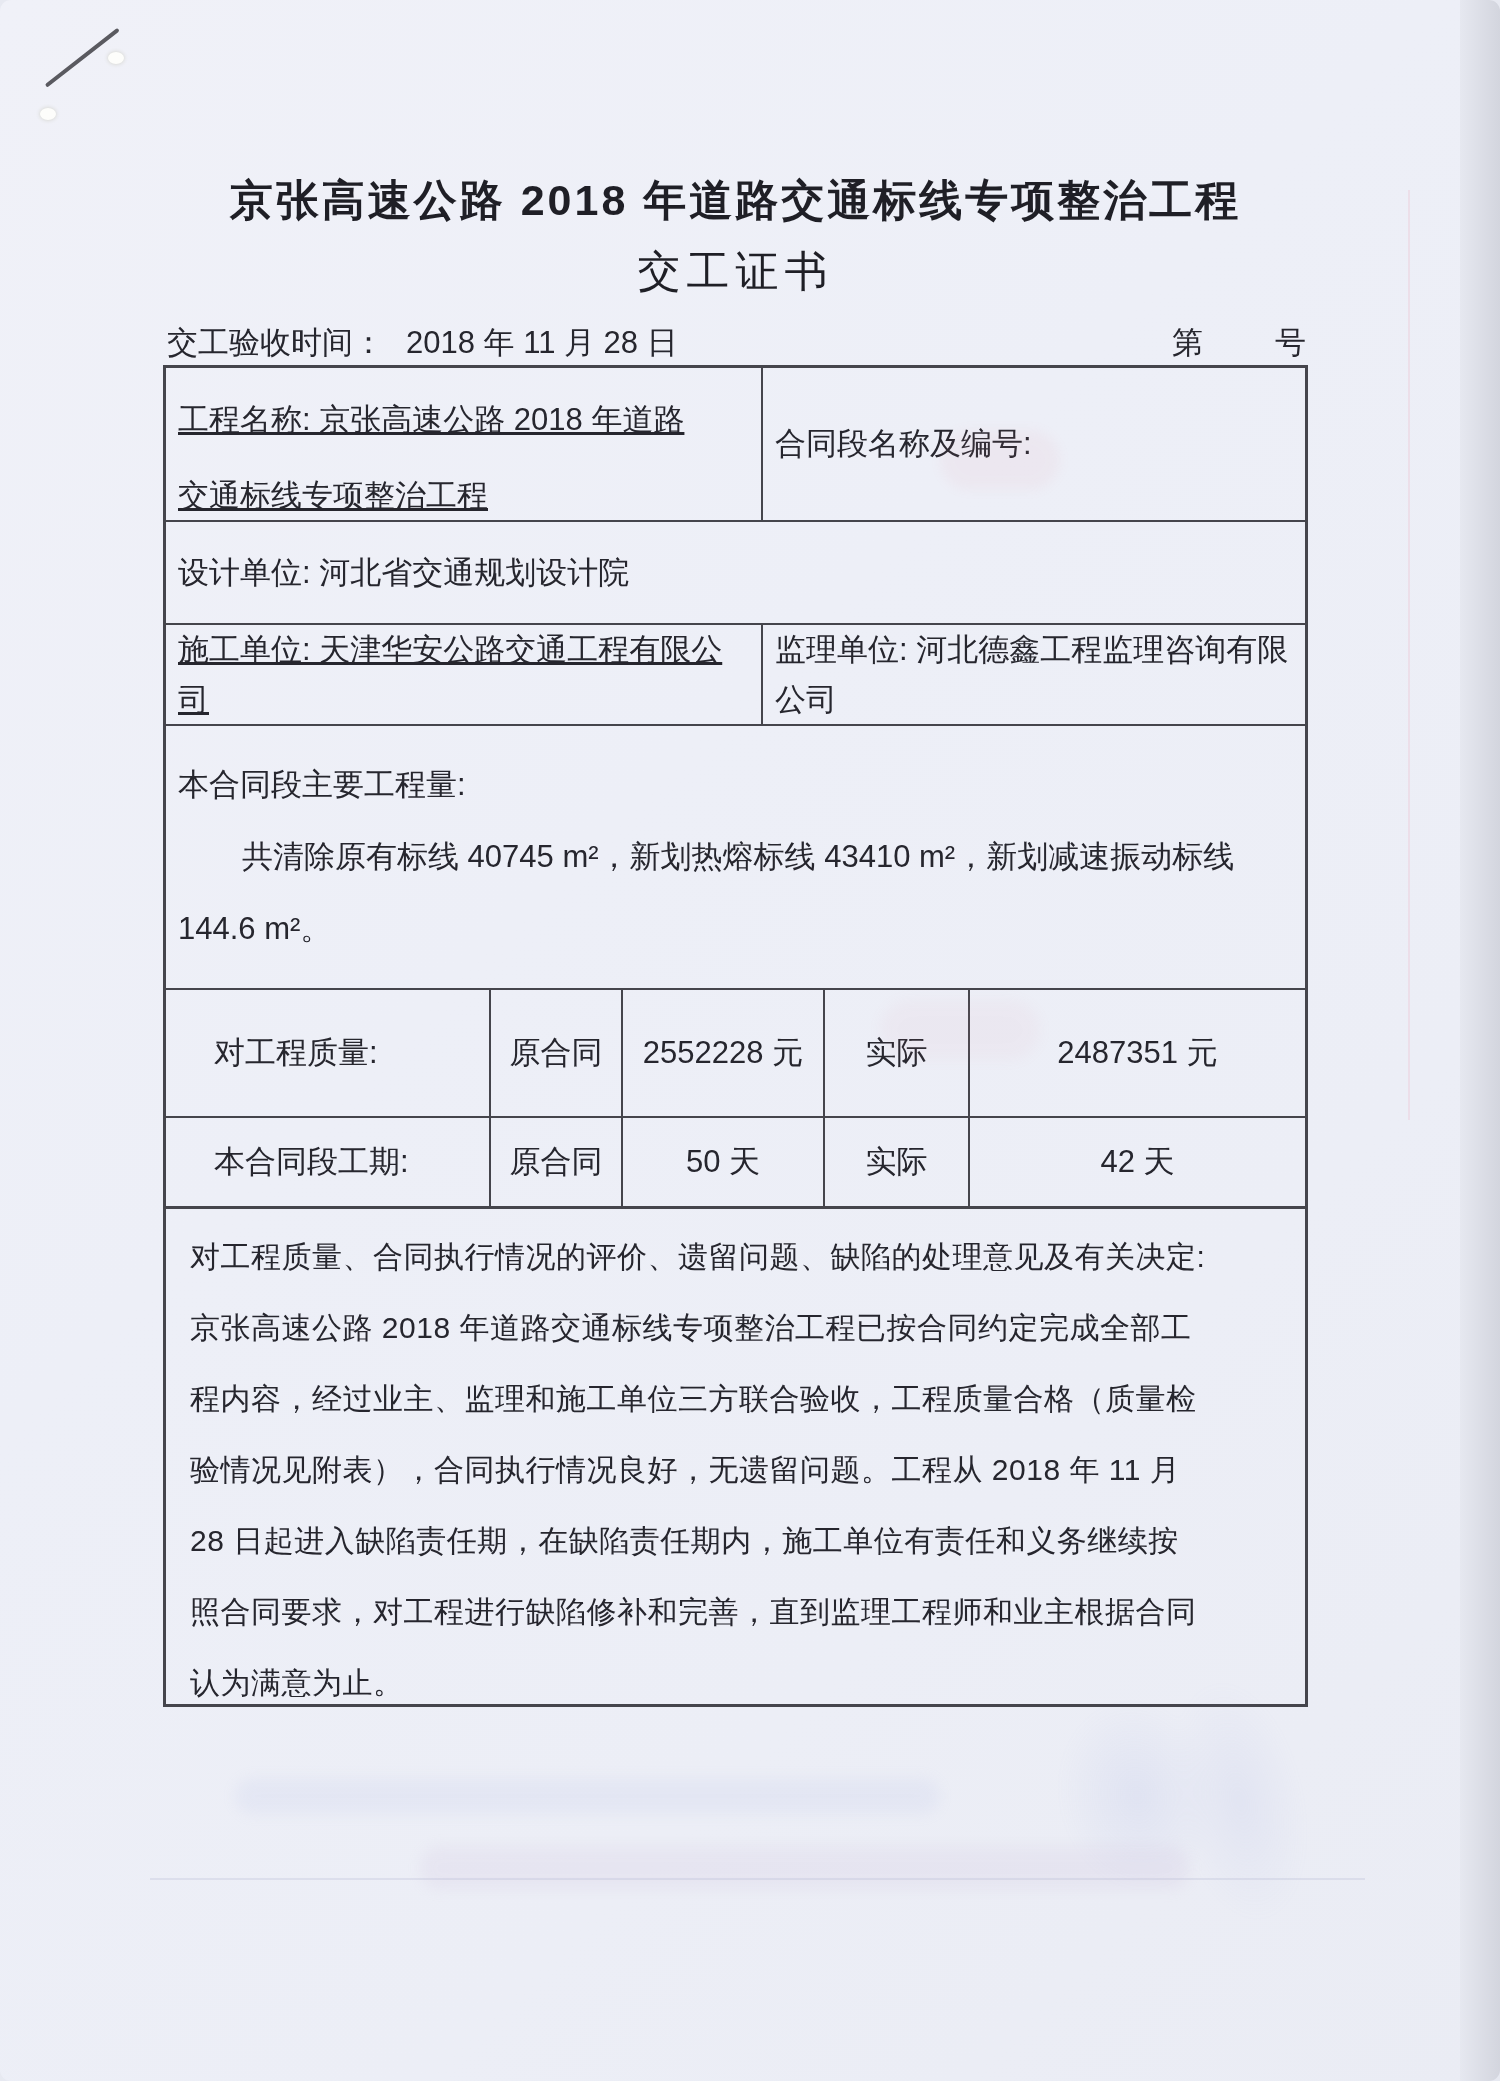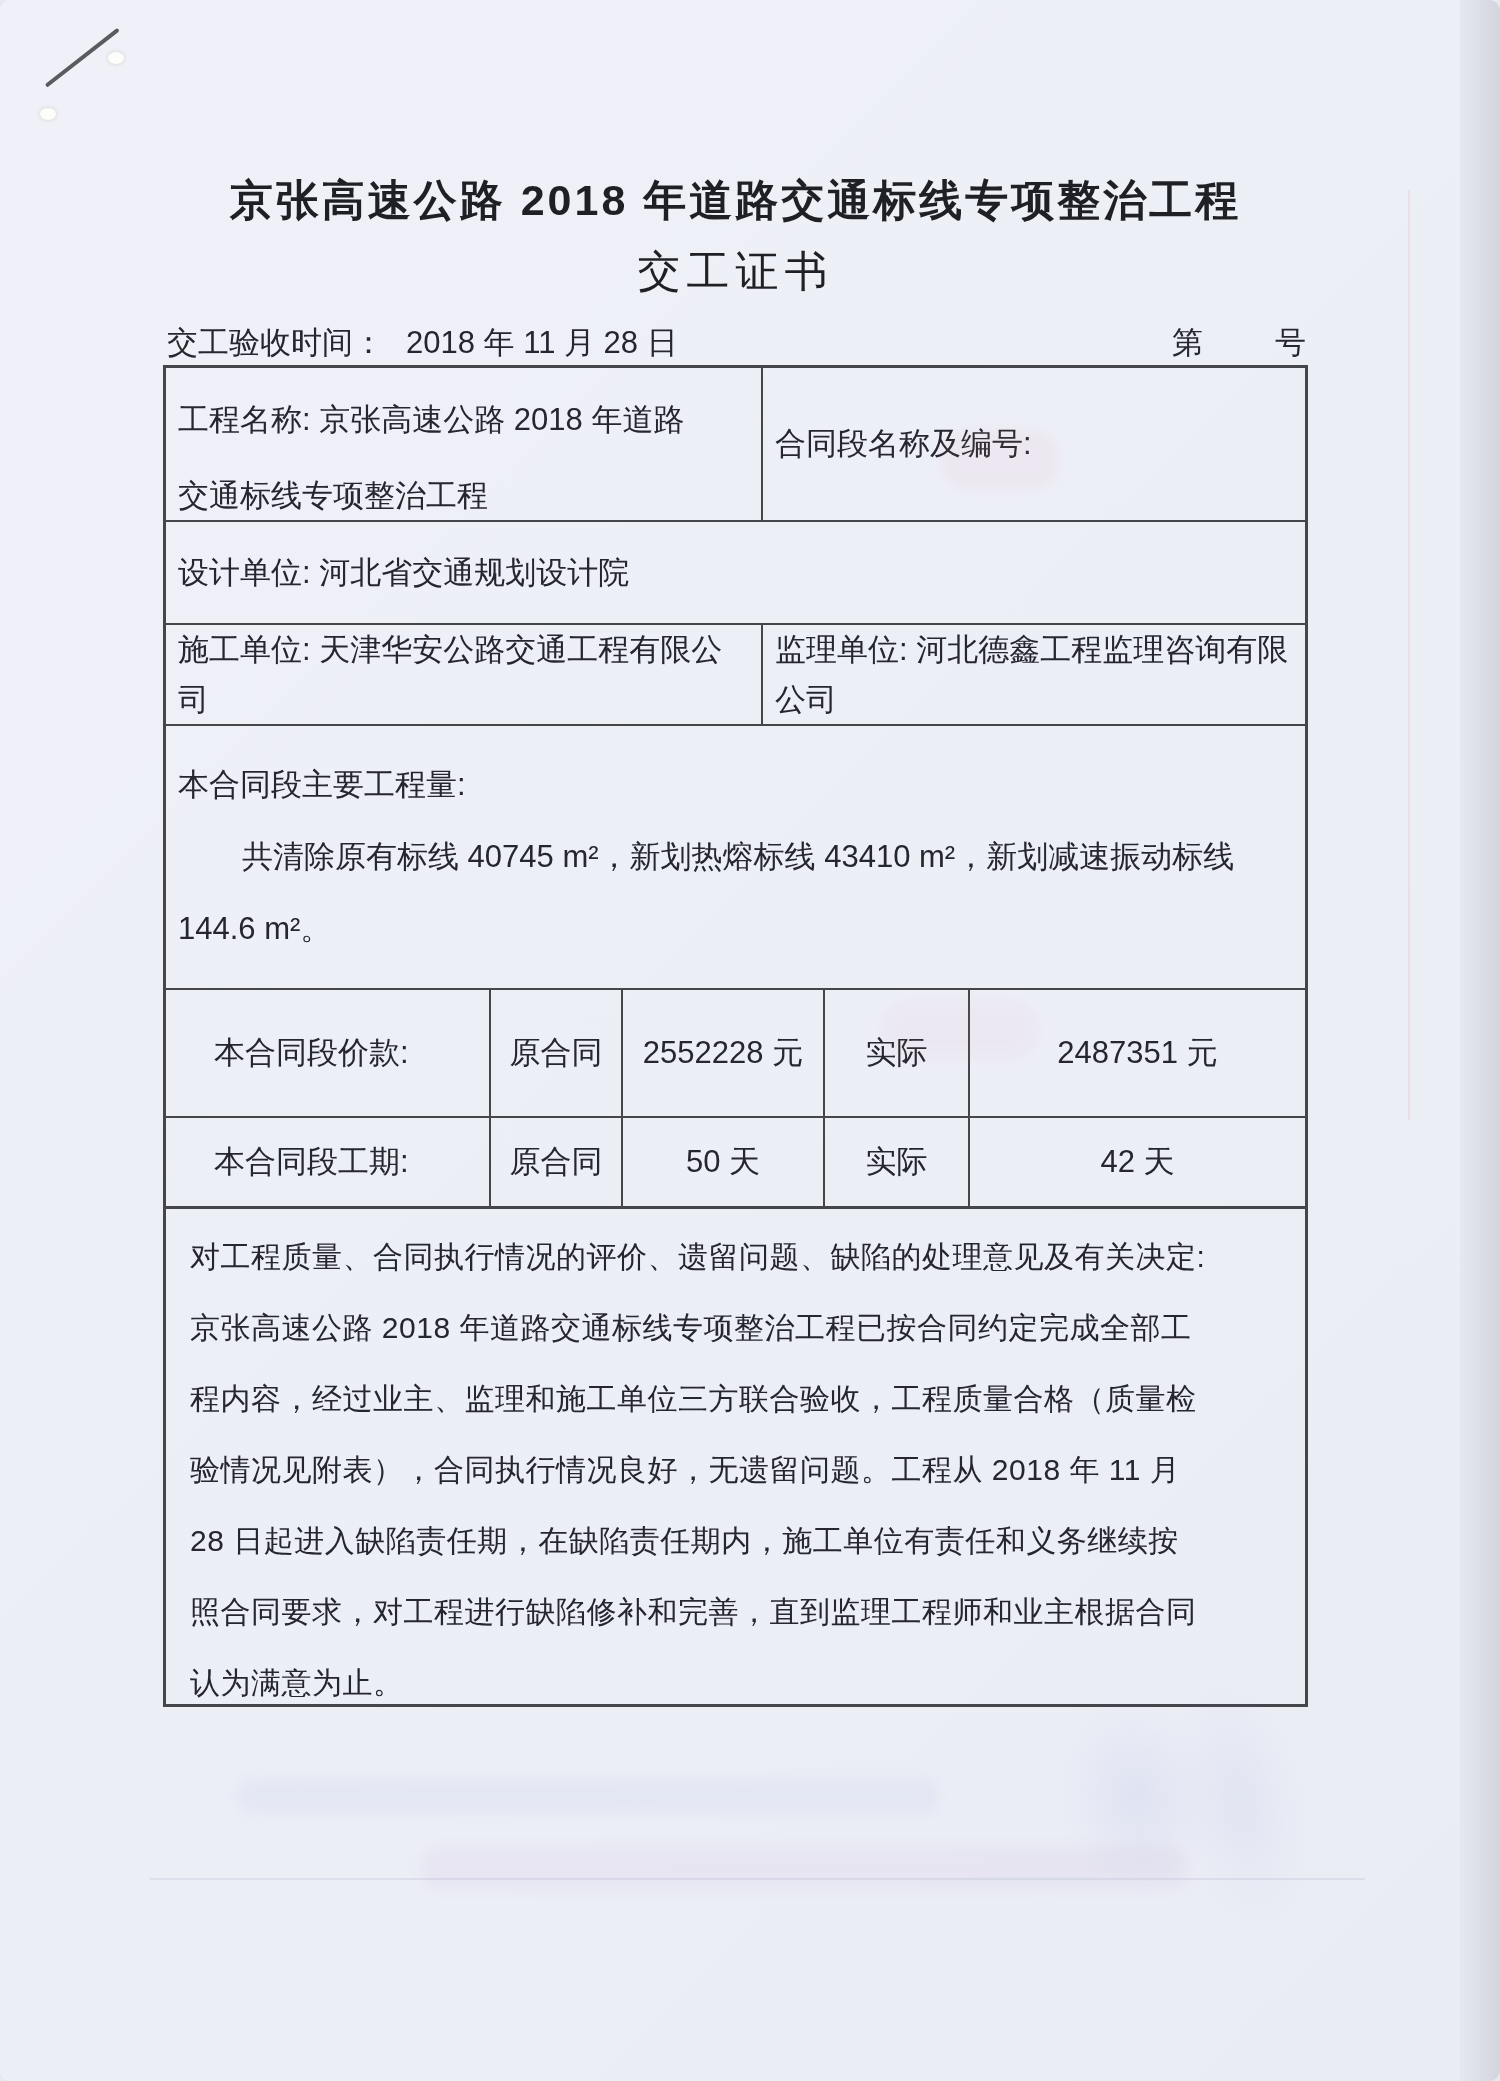--- a/index.html
+++ b/index.html
@@ -35,21 +35,21 @@
   .meta .no-prefix{position:absolute;left:1005px;top:0;}
   .meta .no-suffix{position:absolute;left:1108px;top:0;}
 
   .doc-table{position:absolute;left:163px;top:365px;width:1145px;
     border:3px solid #45454c;box-sizing:border-box;font-size:31px;}
   .row{display:flex;box-sizing:border-box;border-top:2px solid #45454c;}
   .row:first-child{border-top:none;}
   .cell{box-sizing:border-box;border-left:2px solid #45454c;padding:6px 12px;
     display:flex;flex-direction:column;justify-content:center;}
   .cell:first-child{border-left:none;}
-  .cl{width:595px;}
+  .cl{width:595px;text-decoration:underline;}
   .cr{flex:1;}
   .r1{height:152px;}
   .r1 .cl{justify-content:flex-start;padding-top:14px;}
   .r1 .line{line-height:76px;}
   .r2{height:103px;}
   .r3{height:101px;}
   .r2 .cl,.r3 .cl{line-height:50px;}
   .r3 .cr{line-height:50px;}
   .r4{height:264px;display:block;padding:23px 12px 0 12px;box-sizing:border-box;}
   .r4 .qline{line-height:72px;white-space:nowrap;}
@@ -129,21 +129,21 @@
     </div>
 
     <div class="row r4">
       <div class="qline">本合同段主要工程量:</div>
       <div class="qline indent">共清除原有标线 40745 m²，新划热熔标线 43410 m²，新划减速振动标线</div>
       <div class="qline">144.6 m²。</div>
     </div>
 
     <div class="row r5">
       <div class="cell c1">
-        <div>本合同段价款:</div>
+        <div>对工程质量:</div>
       </div>
       <div class="cell c2">
         <div>原合同</div>
       </div>
       <div class="cell c3">
         <div>2552228 元</div>
       </div>
       <div class="cell c4">
         <div>实际</div>
       </div>

